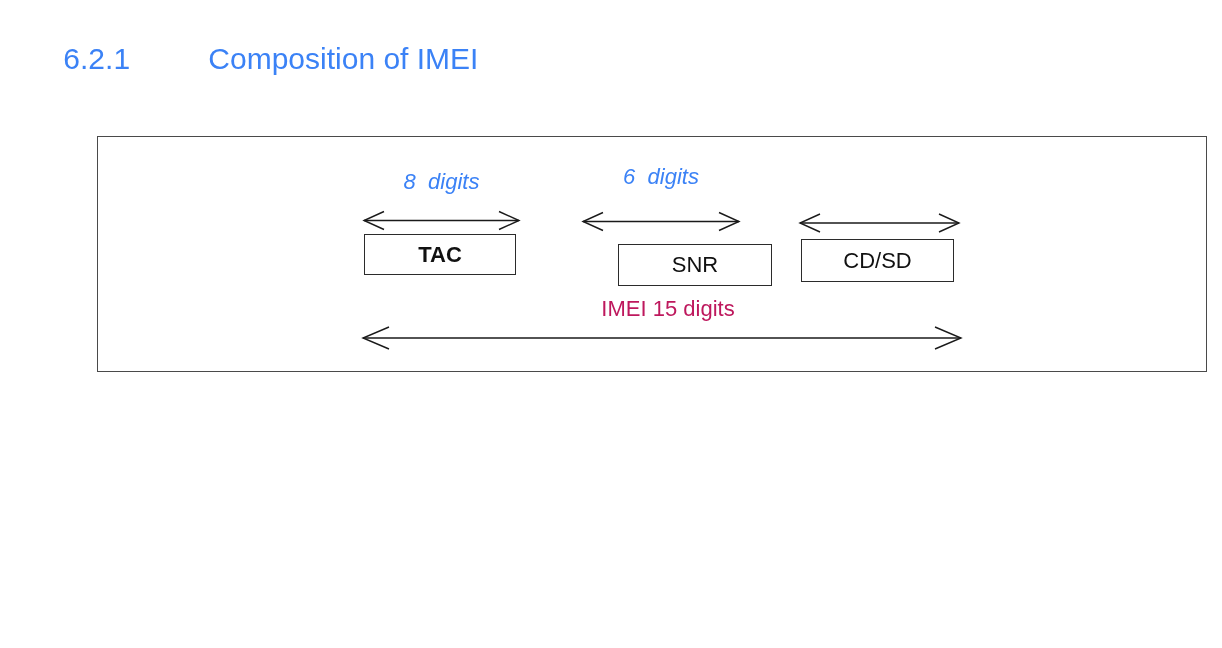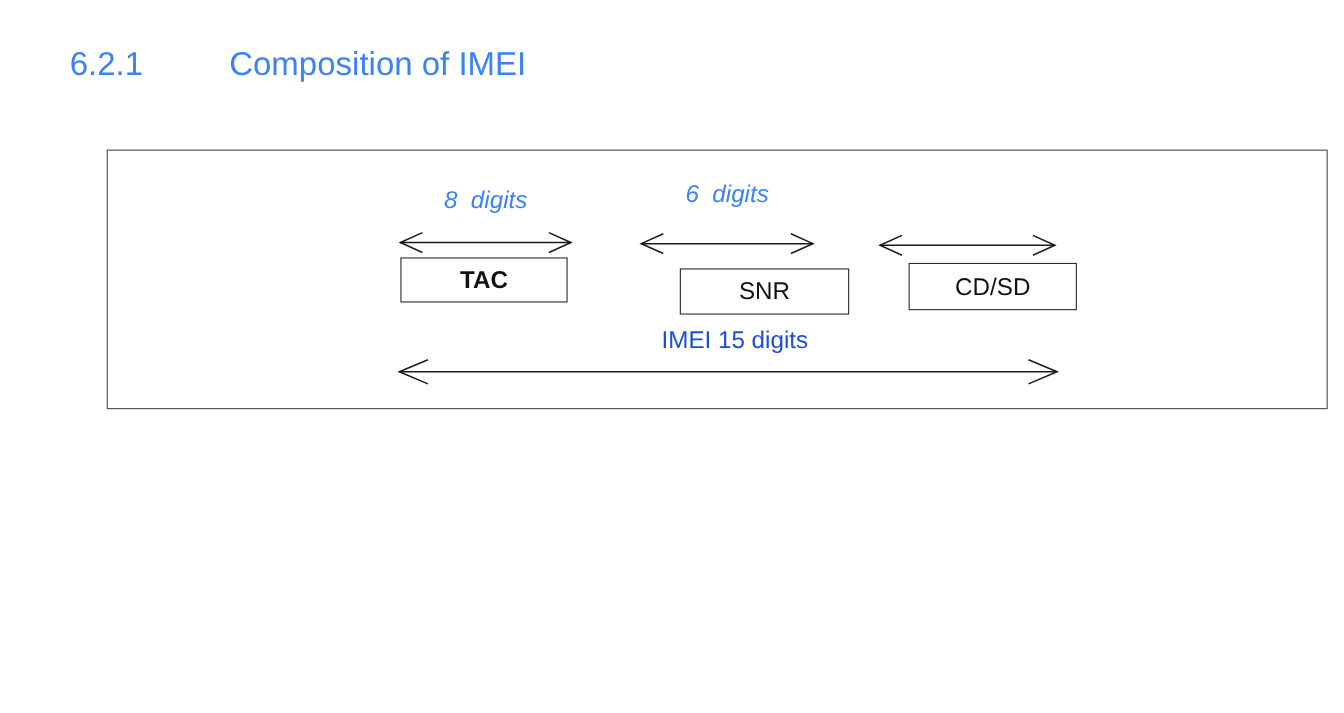--- a/index.html
+++ b/index.html
@@ -74,30 +74,30 @@
     display: flex;
     align-items: center;
     justify-content: center;
     font-family: "Liberation Sans", sans-serif;
     font-size: 22px;
     color: #111111;
     white-space: pre;
   }
   .fbox.s1 { left: 266px; top: 97px; width: 150px; height: 39px; font-weight: bold; }
   .fbox.s2 { left: 484px; top: 107px; width: 152px; height: 40px; margin-left: 36px; }
-  .fbox.s3 { left: 703px; top: 102px; width: 151px; height: 41px; margin-left: 25px; }
+  .fbox.s3 { left: 703px; top: 102px; width: 151px; height: 41px; }
   .total-label {
     position: absolute;
     left: 400px;
     top: 160px;
     width: 340px;
     text-align: center;
     font-family: "Liberation Sans", sans-serif;
     font-size: 22px;
-    color: #1d4ed8;
+    color: #be185d;
     white-space: pre;
     line-height: 24px;
   }
 </style>
 </head>
 <body>
 
 <div class="page">
 
   <div class="heading">

